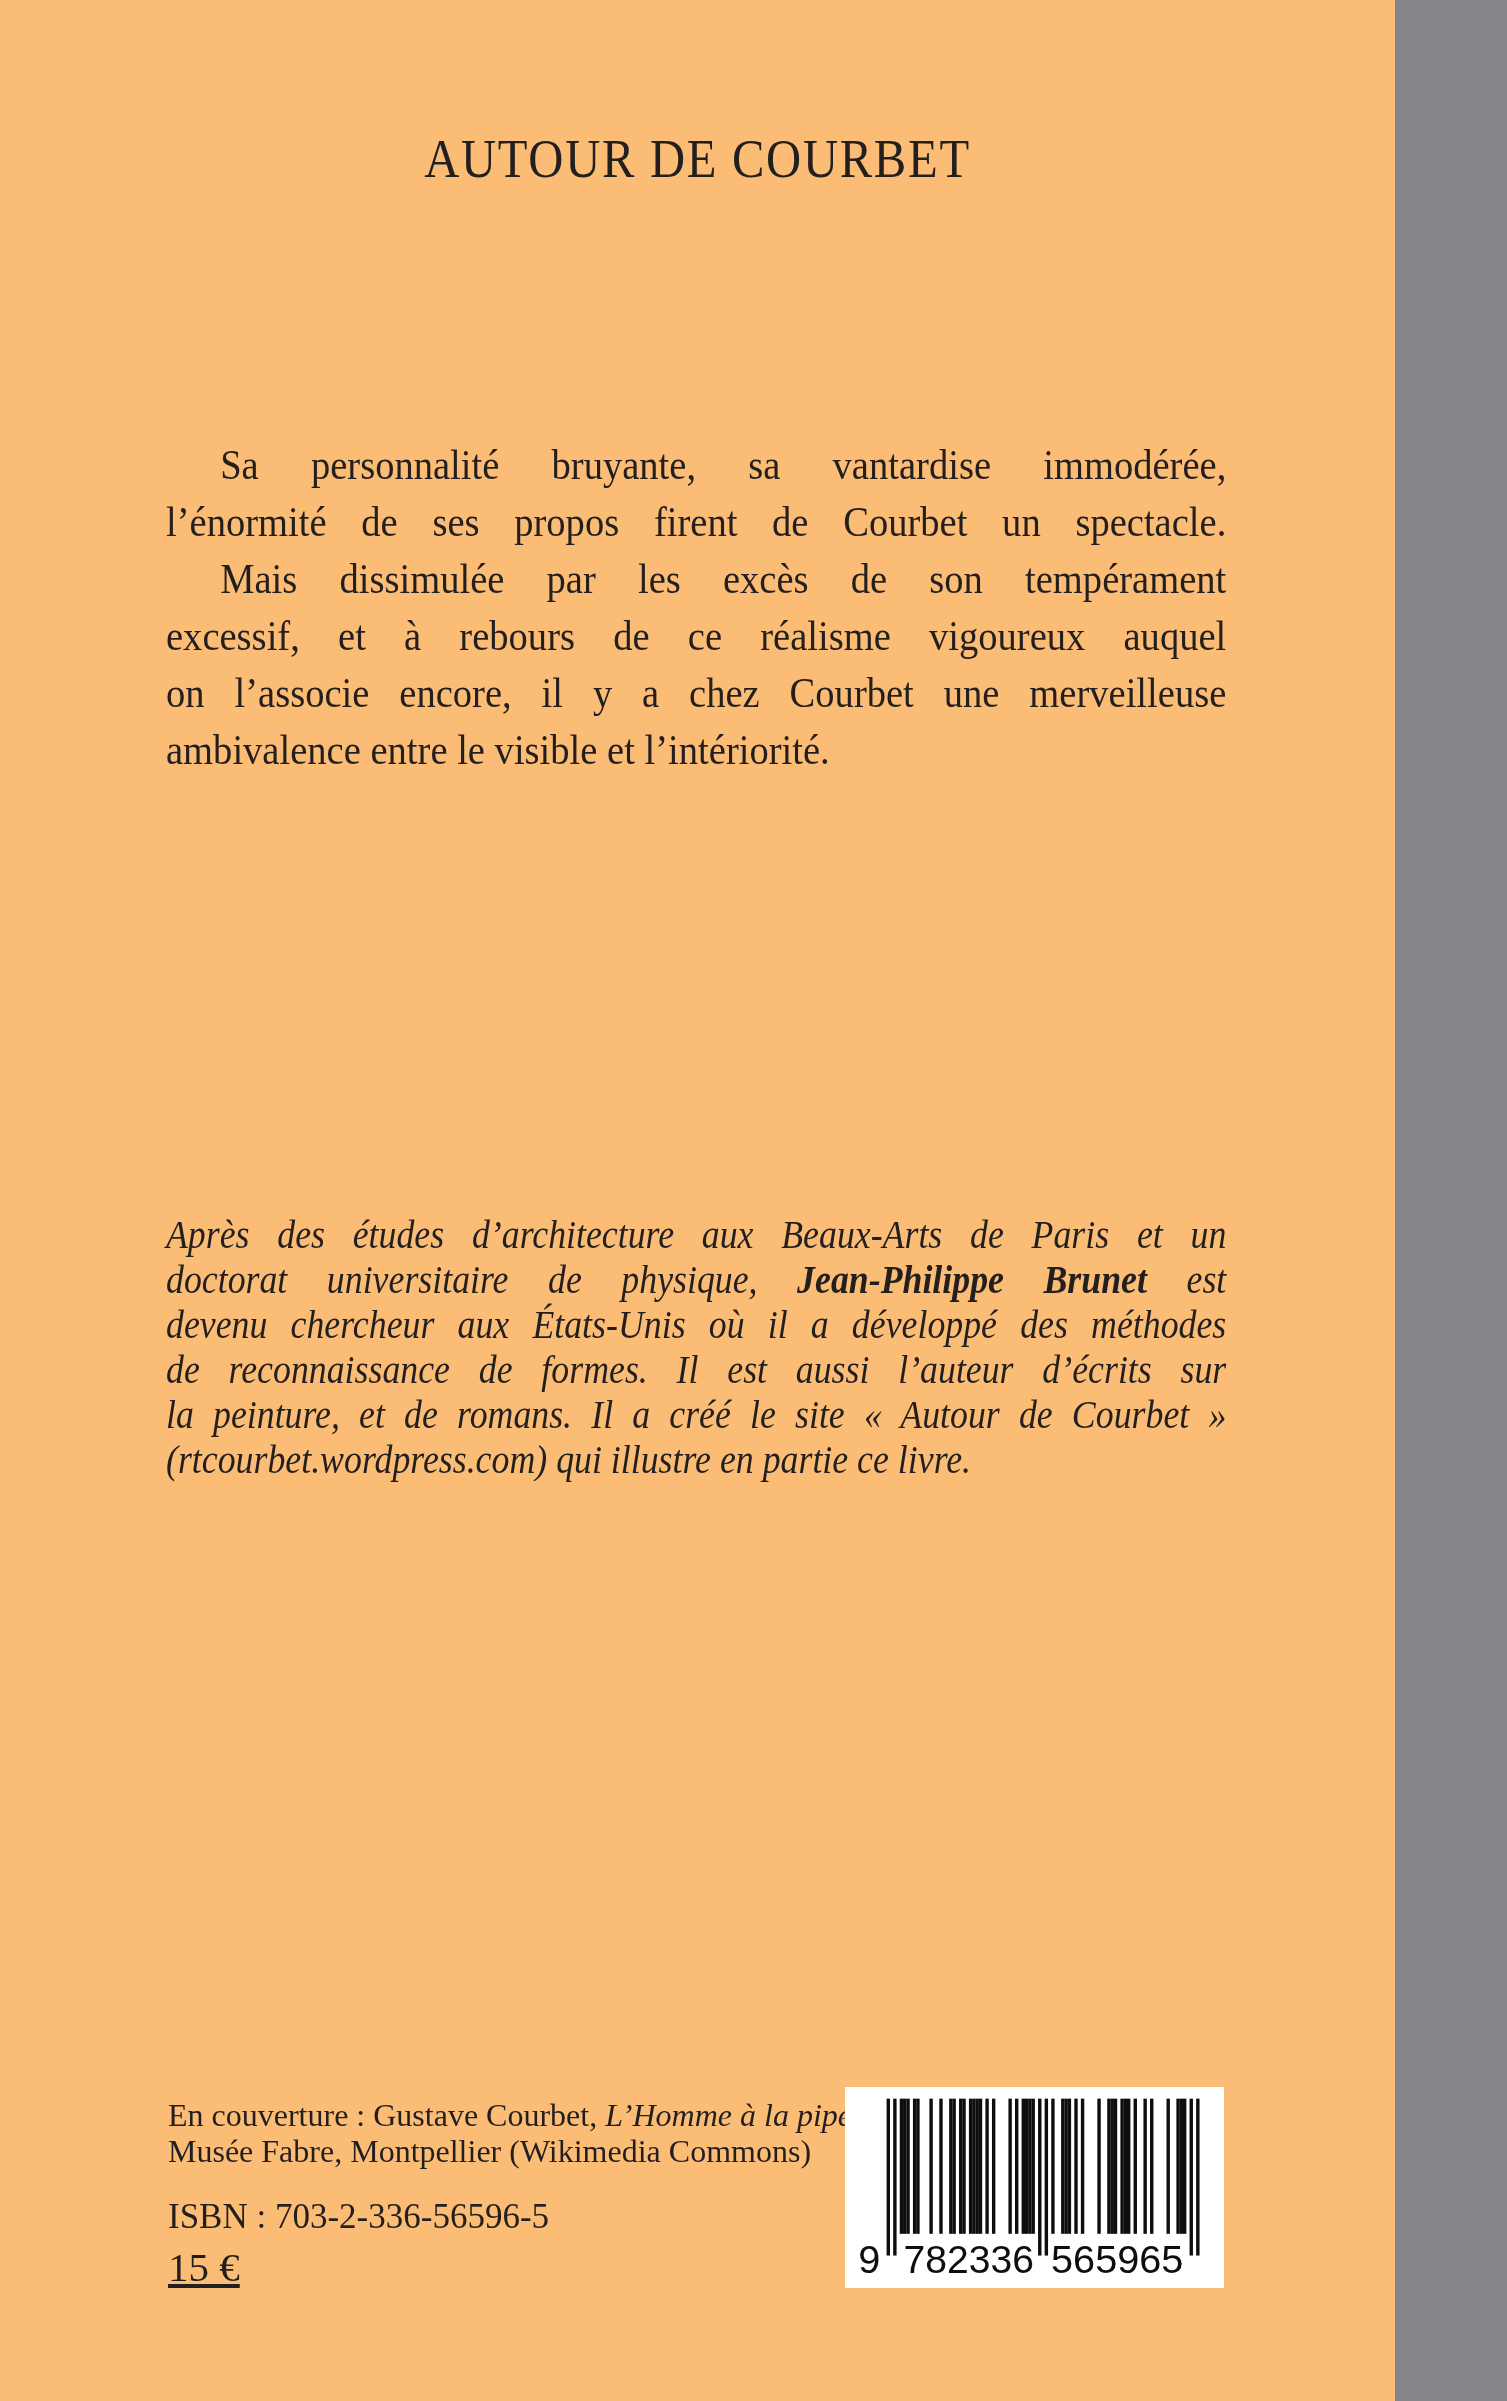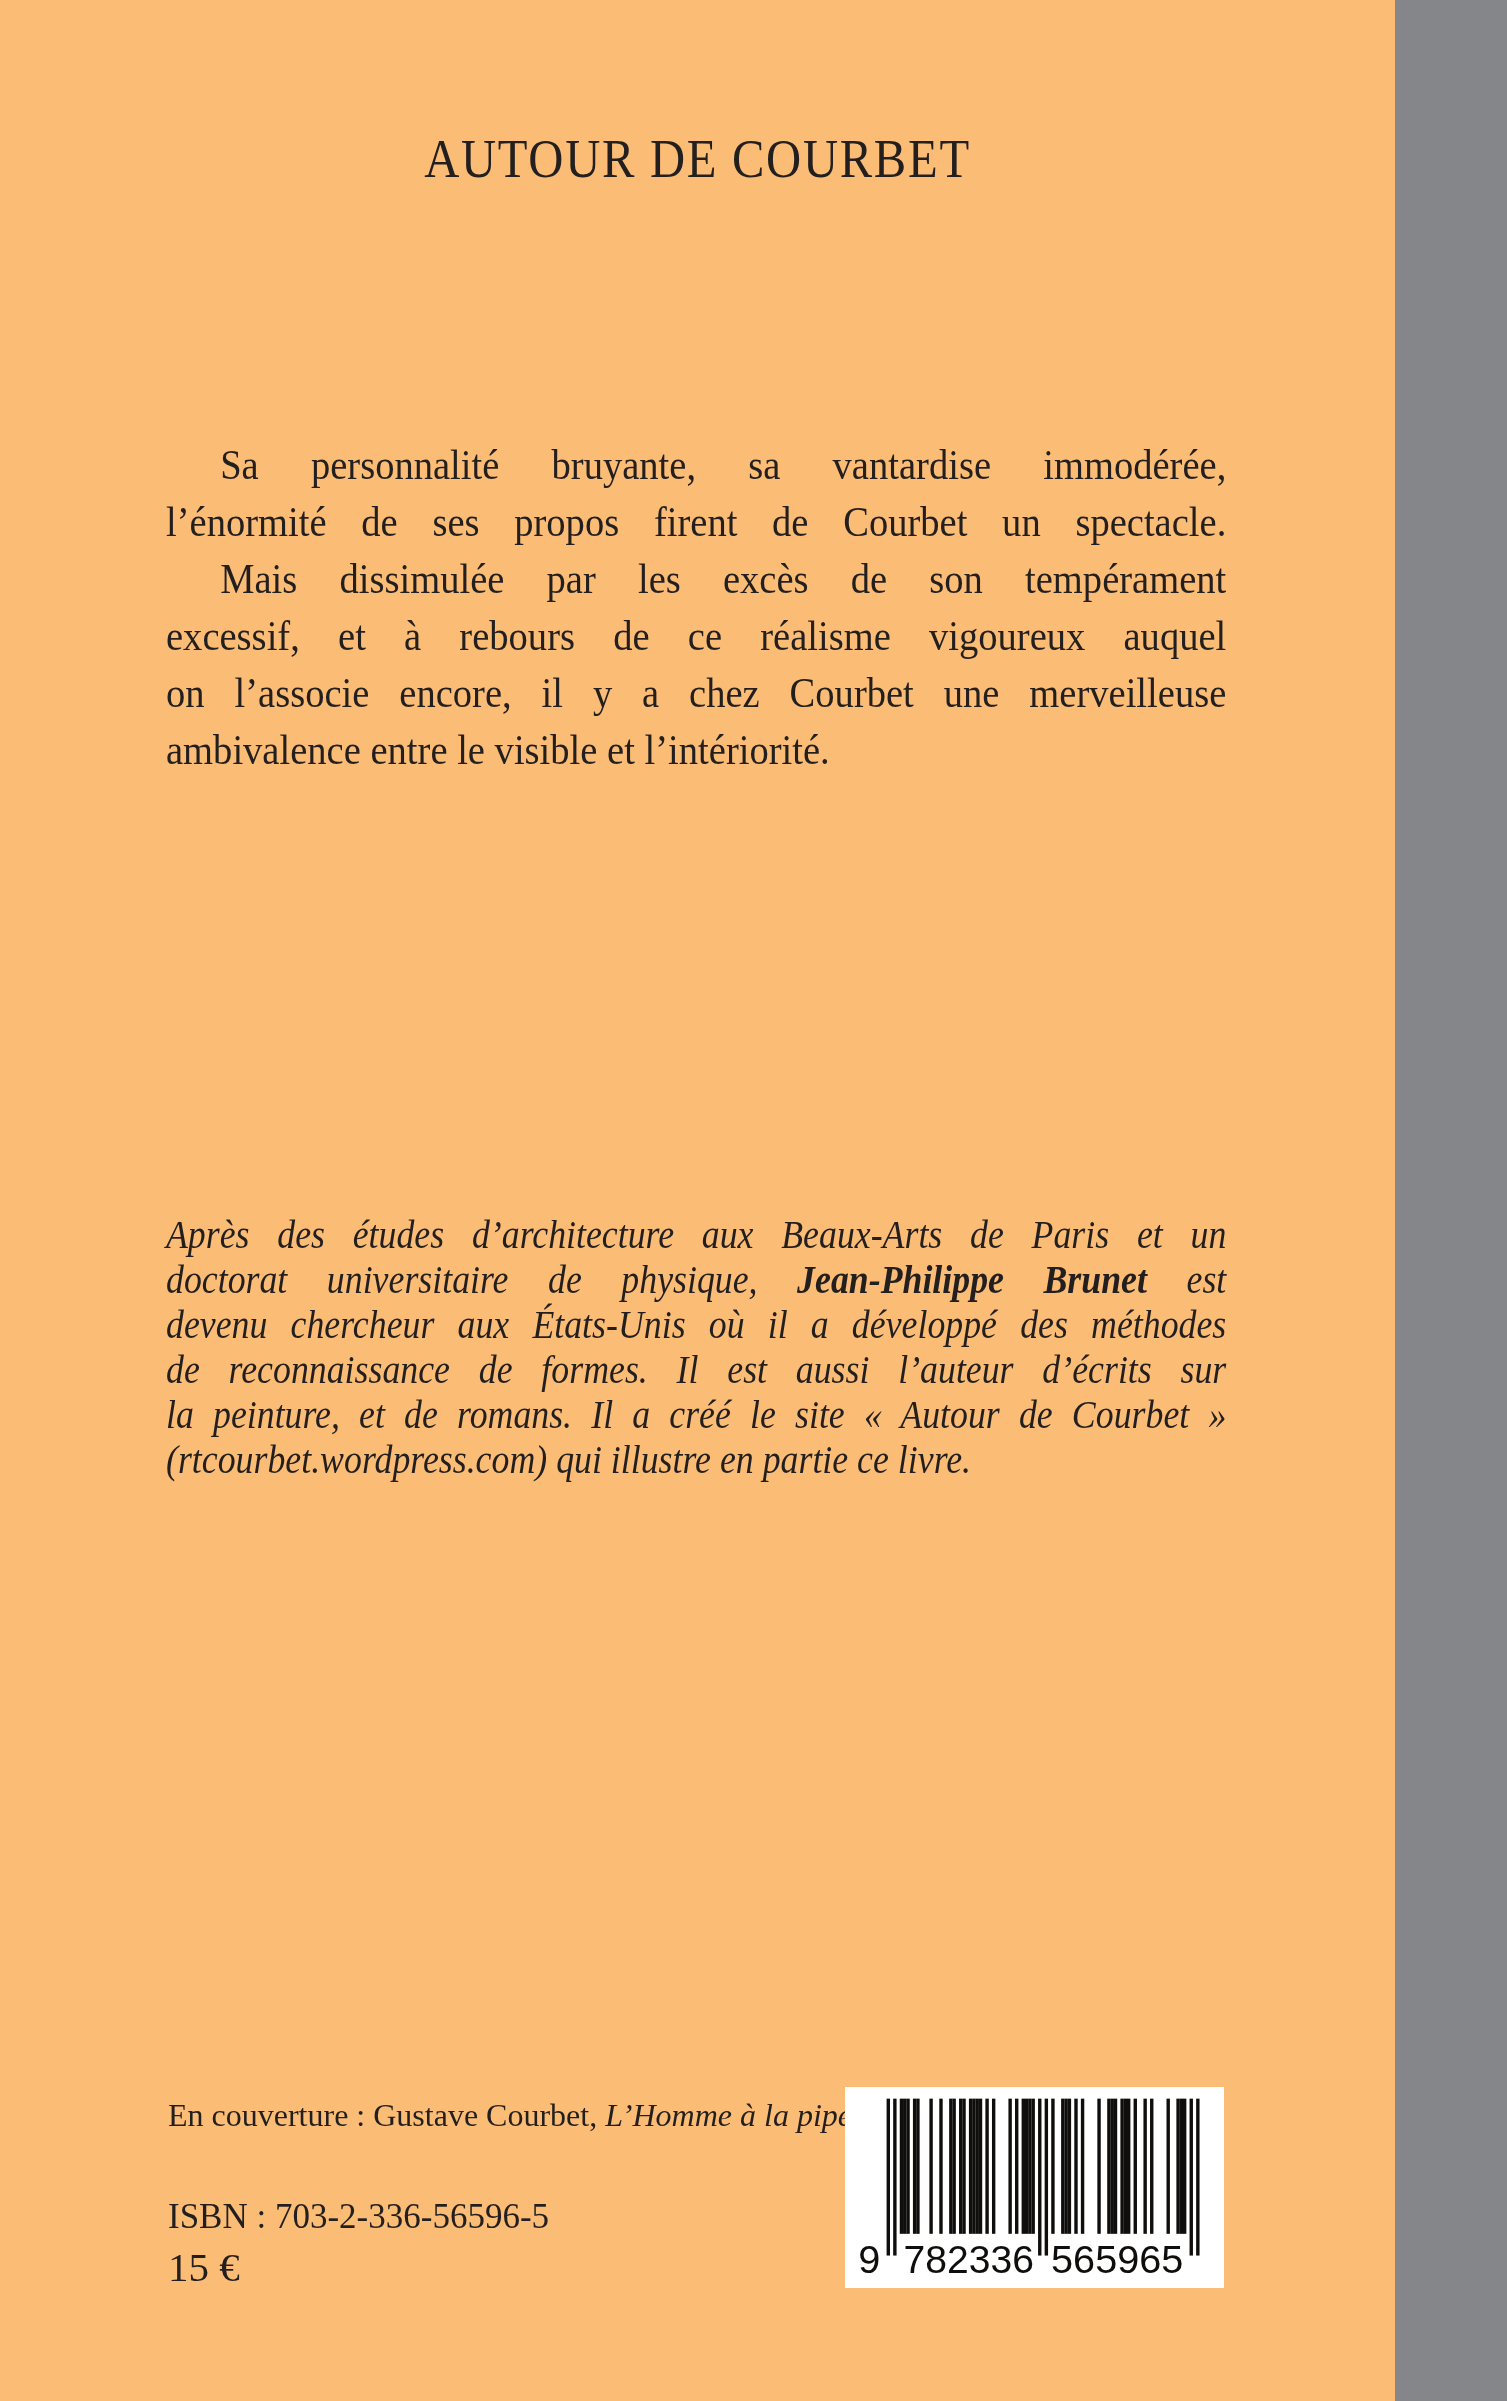--- a/index.html
+++ b/index.html
@@ -24,21 +24,21 @@
     font-size:39px;line-height:45px;font-style:italic;
     transform:scaleX(.918);transform-origin:left top;
   }
   .line{text-align:left;}
   .line.fill{text-align:justify;text-align-last:justify;}
   .line.indent{text-indent:59px;}
   .bold{font-weight:bold;}
   .italic{font-style:italic;}
   .credit{position:absolute;left:168px;top:2097px;font-size:32px;line-height:36px;}
   .isbn{position:absolute;left:168px;top:2196px;font-size:35px;line-height:42px;}
-  .price{position:absolute;left:168px;top:2245px;font-size:41px;line-height:45px;}
+  .price{position:absolute;left:168px;top:2245px;font-size:41px;line-height:45px;text-decoration:underline;}
   .barcode-box{position:absolute;left:845px;top:2087px;width:379px;height:201px;background:#ffffff;}
   .barcode-box svg{display:block;}
 </style>
 </head>
 <body style="background: rgb(251, 189, 118); color: rgb(36, 31, 31);">
 
 <div class="spine" style="background: rgb(132, 134, 138);"></div>
 
 <h1 class="title">AUTOUR DE COURBET</h1>
 
@@ -55,20 +55,21 @@
     <div class="line fill"><span>Après des études d’architecture aux Beaux-Arts de Paris et un</span></div>
     <div class="line fill"><span>doctorat universitaire de physique, </span><span class="bold">Jean-Philippe Brunet</span><span> est</span></div>
     <div class="line fill"><span>devenu chercheur aux États-Unis où il a développé des méthodes</span></div>
     <div class="line fill"><span>de reconnaissance de formes. Il est aussi l’auteur d’écrits sur</span></div>
     <div class="line fill"><span>la peinture, et de romans. Il a créé le site « Autour de Courbet »</span></div>
     <div class="line"><span>(rtcourbet.wordpress.com) qui illustre en partie ce livre.</span></div>
   </div>
 
 <div class="credit">
     <div class="line"><span>En couverture : Gustave Courbet, </span><span class="italic">L’Homme à la pipe</span><span>, 1849,</span></div>
+    <div class="line"><span>Musée Fabre, Montpellier (Wikimedia Commons)</span></div>
   </div>
 
 <div class="isbn">ISBN : 703-2-336-56596-5</div>
 
 <div class="price">15 €</div>
 
 <div class="barcode-box" style="background: rgb(255, 255, 255);">
   <svg id="barcode-svg" width="379" height="201" viewBox="0 0 401 212" xmlns="http://www.w3.org/2000/svg">
       <rect x="44.00" y="12" width="3.60" height="166" fill="#0f0e0c"></rect>
       <rect x="50.97" y="12" width="3.60" height="166" fill="#0f0e0c"></rect>

